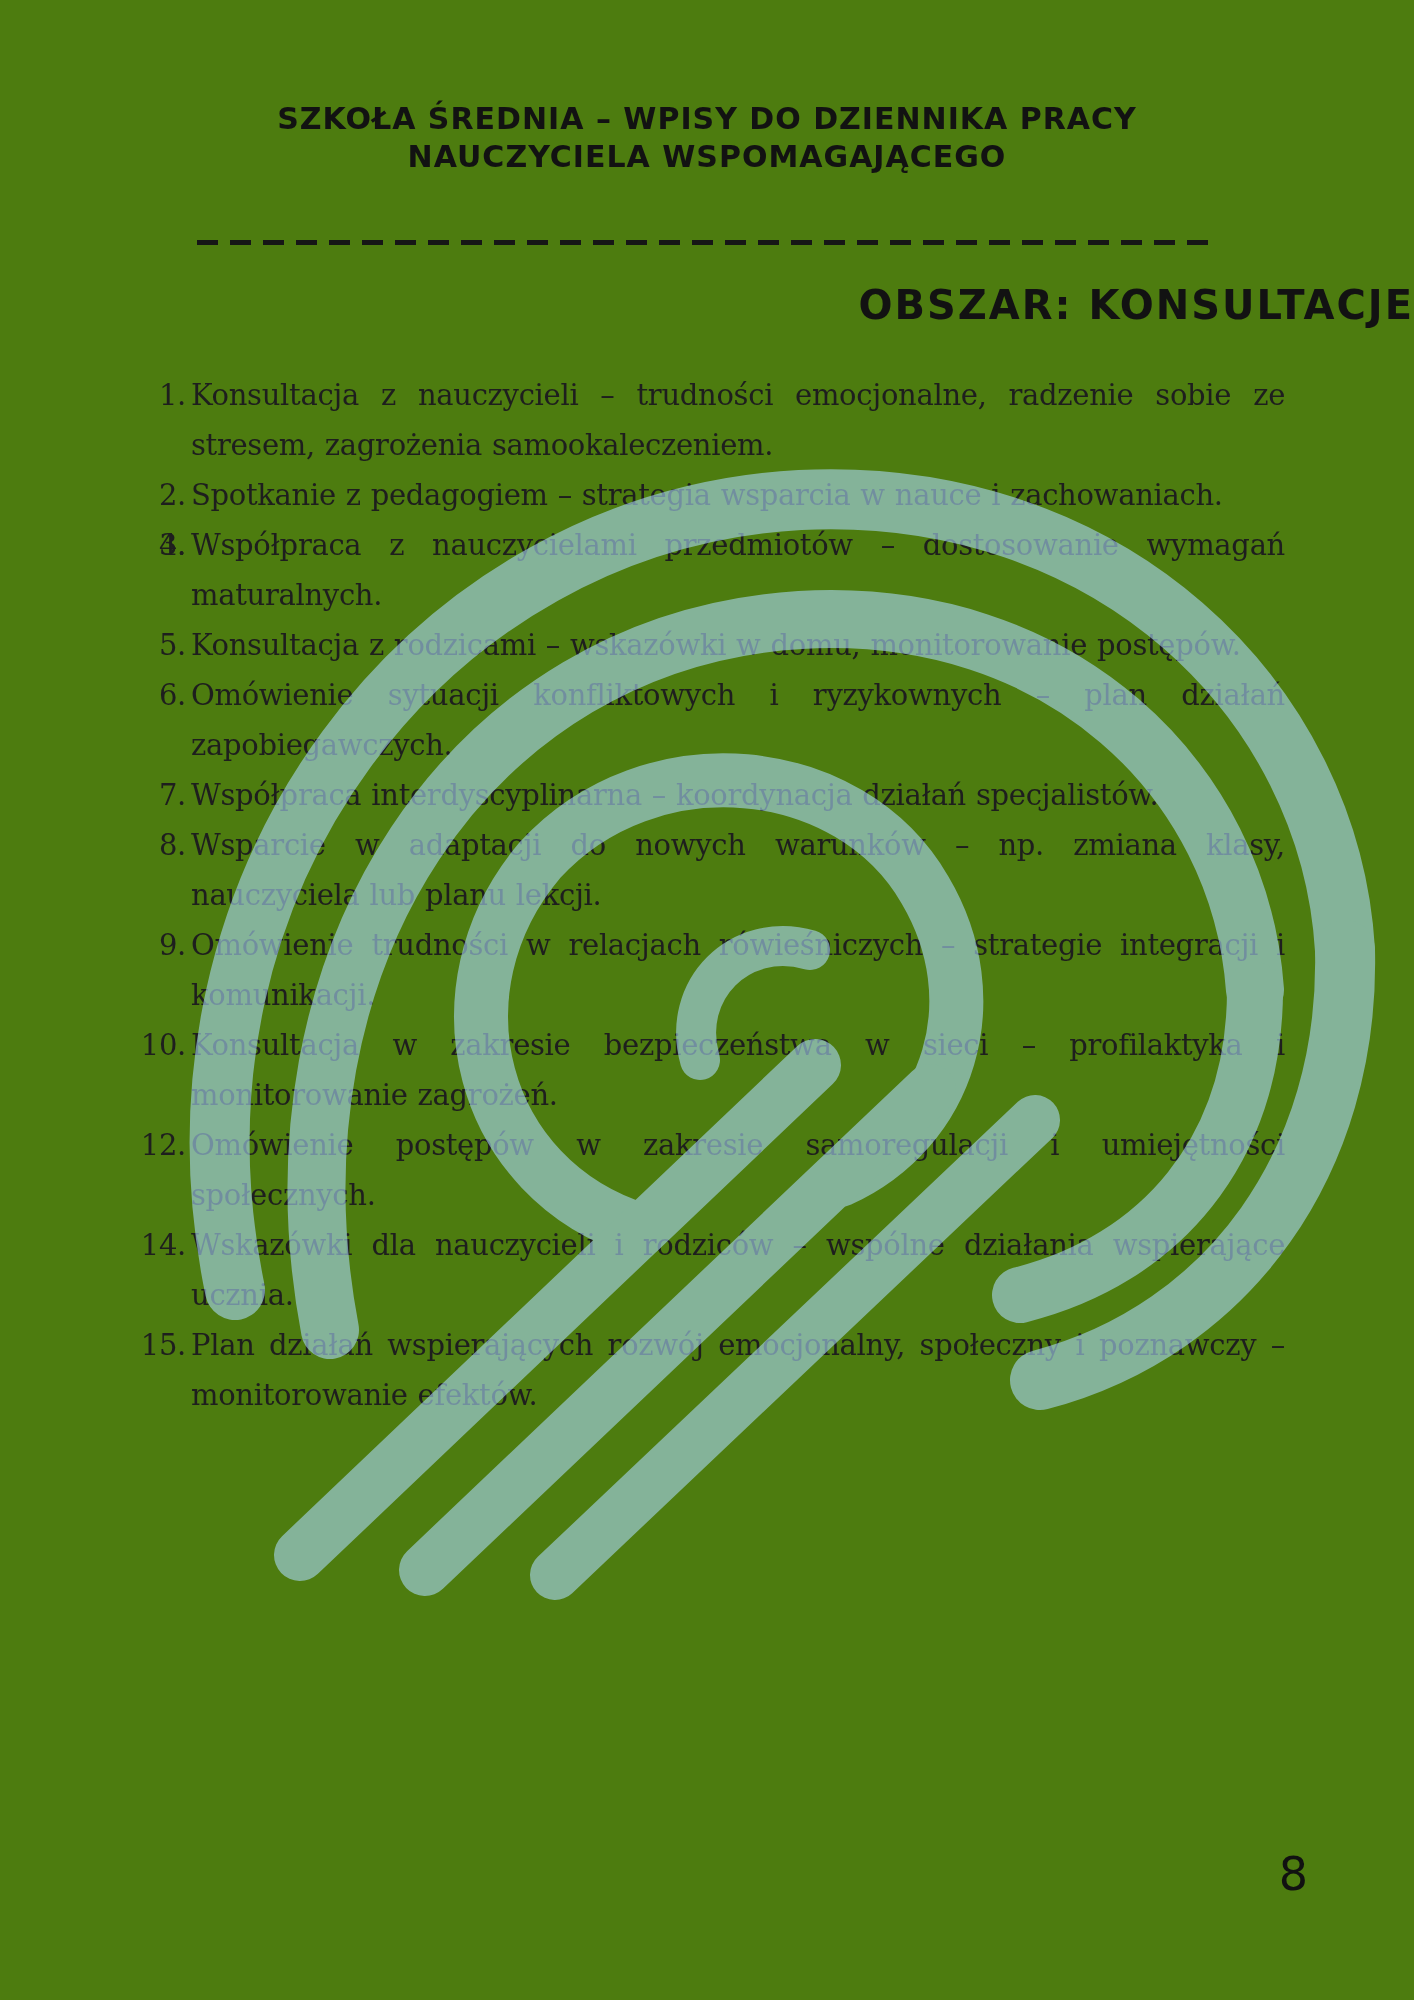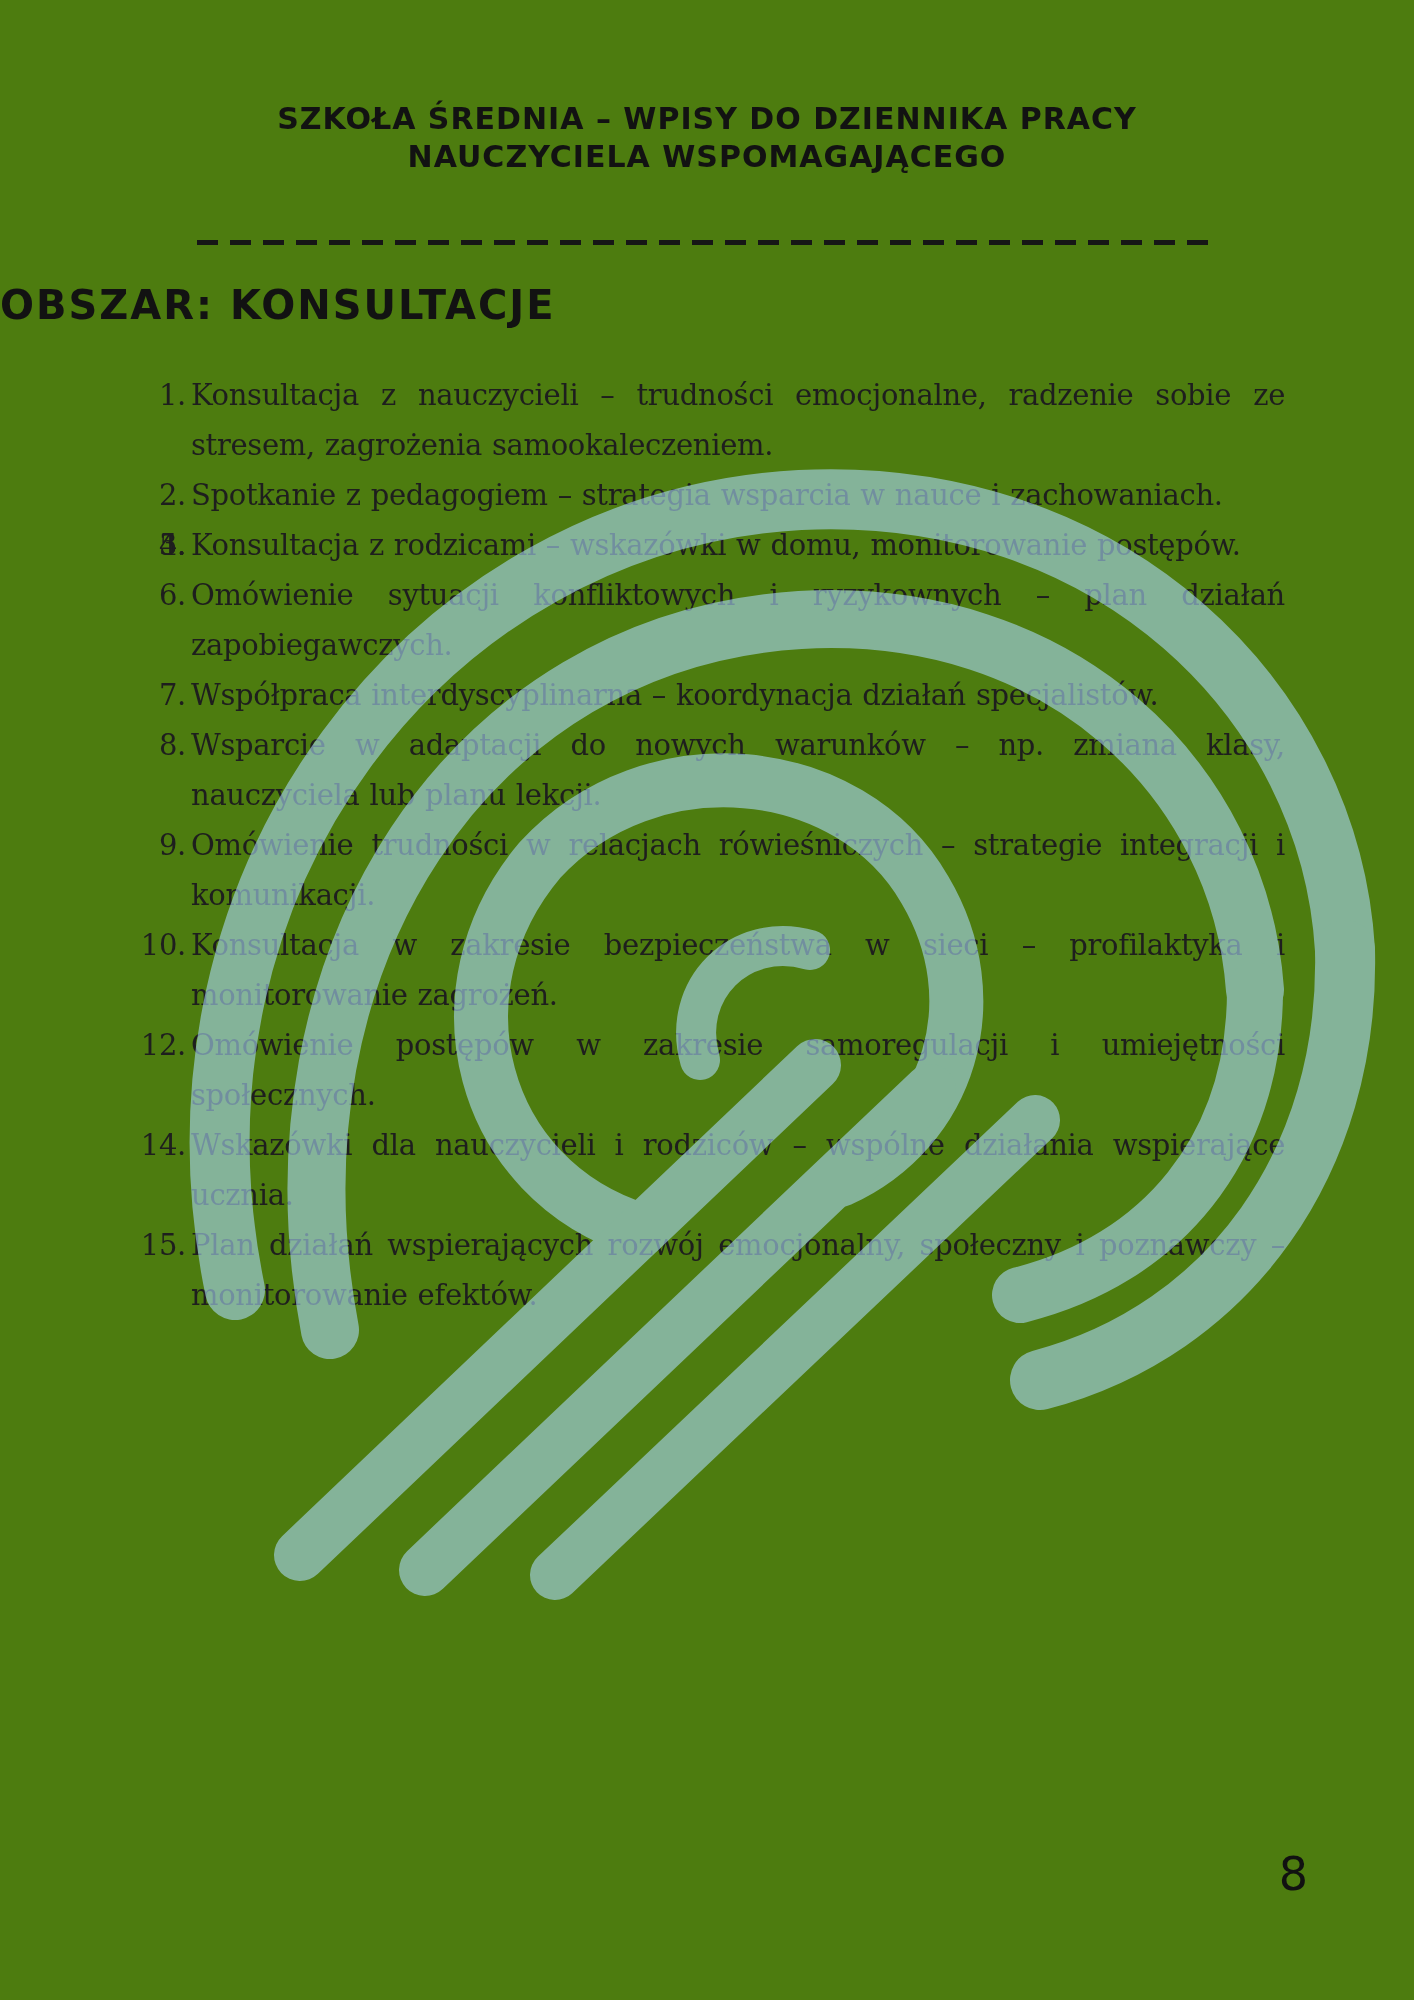--- a/index.html
+++ b/index.html
@@ -22,21 +22,21 @@
     color:#121212;
   }
   .divider-dashed{
     position:absolute;top:240px;left:50%;
     transform:translateX(-50%);
     width:1020px;height:5px;
     background:repeating-linear-gradient(to right,#161616 0 21px,transparent 21px 33px);
   }
   .section-heading{
     position:absolute;top:282px;left:0;width:100%;
-    text-align:left;
+    text-align:right;
     font-family:"DejaVu Sans","Liberation Sans",sans-serif;
     font-weight:bold;
     font-size:40px;line-height:46px;
     letter-spacing:2px;
     color:#121212;
   }
   
   .list{
     position:absolute;top:370px;left:0;width:1285px;
   }
@@ -90,20 +90,21 @@
     </div>
     <div class="item">
       <span class="num">2.</span>
       <span class="txt">Spotkanie z pedagogiem – strategia wsparcia w nauce i zachowaniach.</span>
     </div>
     <div class="item">
       <span class="num">3.</span>
     </div>
     <div class="item">
       <span class="num">4.</span>
+      <span class="txt">Współpraca z nauczycielami przedmiotów – dostosowanie wymagań maturalnych.</span>
     </div>
     <div class="item">
       <span class="num">5.</span>
       <span class="txt">Konsultacja z rodzicami – wskazówki w domu, monitorowanie postępów.</span>
     </div>
     <div class="item">
       <span class="num">6.</span>
       <span class="txt">Omówienie sytuacji konfliktowych i ryzykownych – plan działań zapobiegawczych.</span>
     </div>
     <div class="item">

